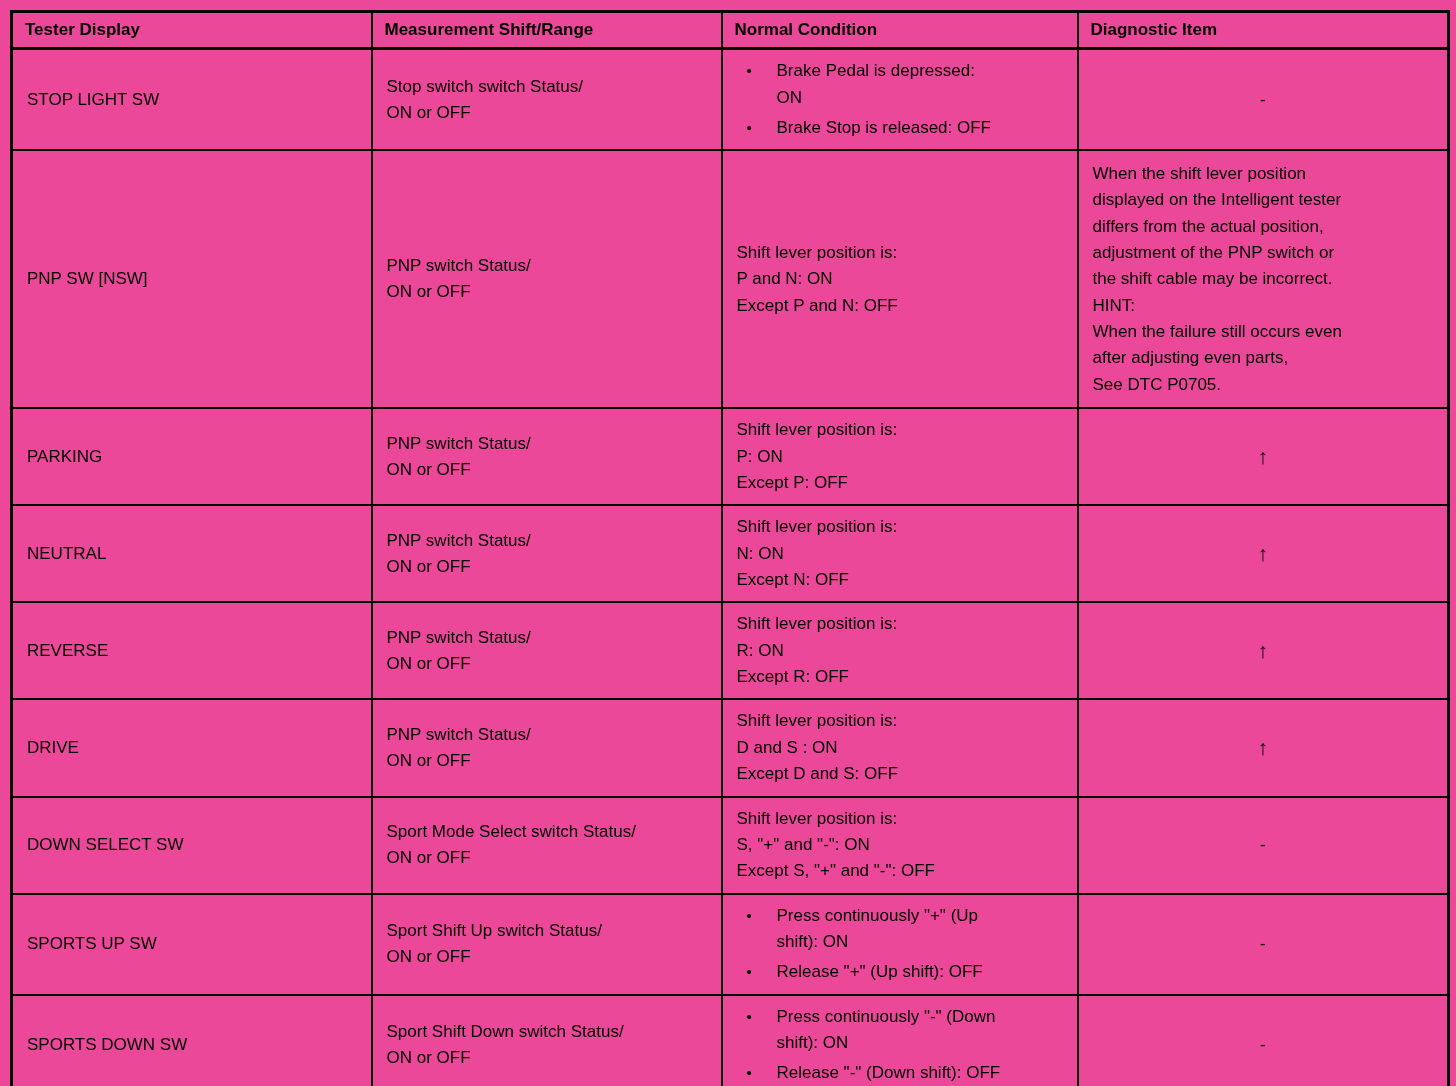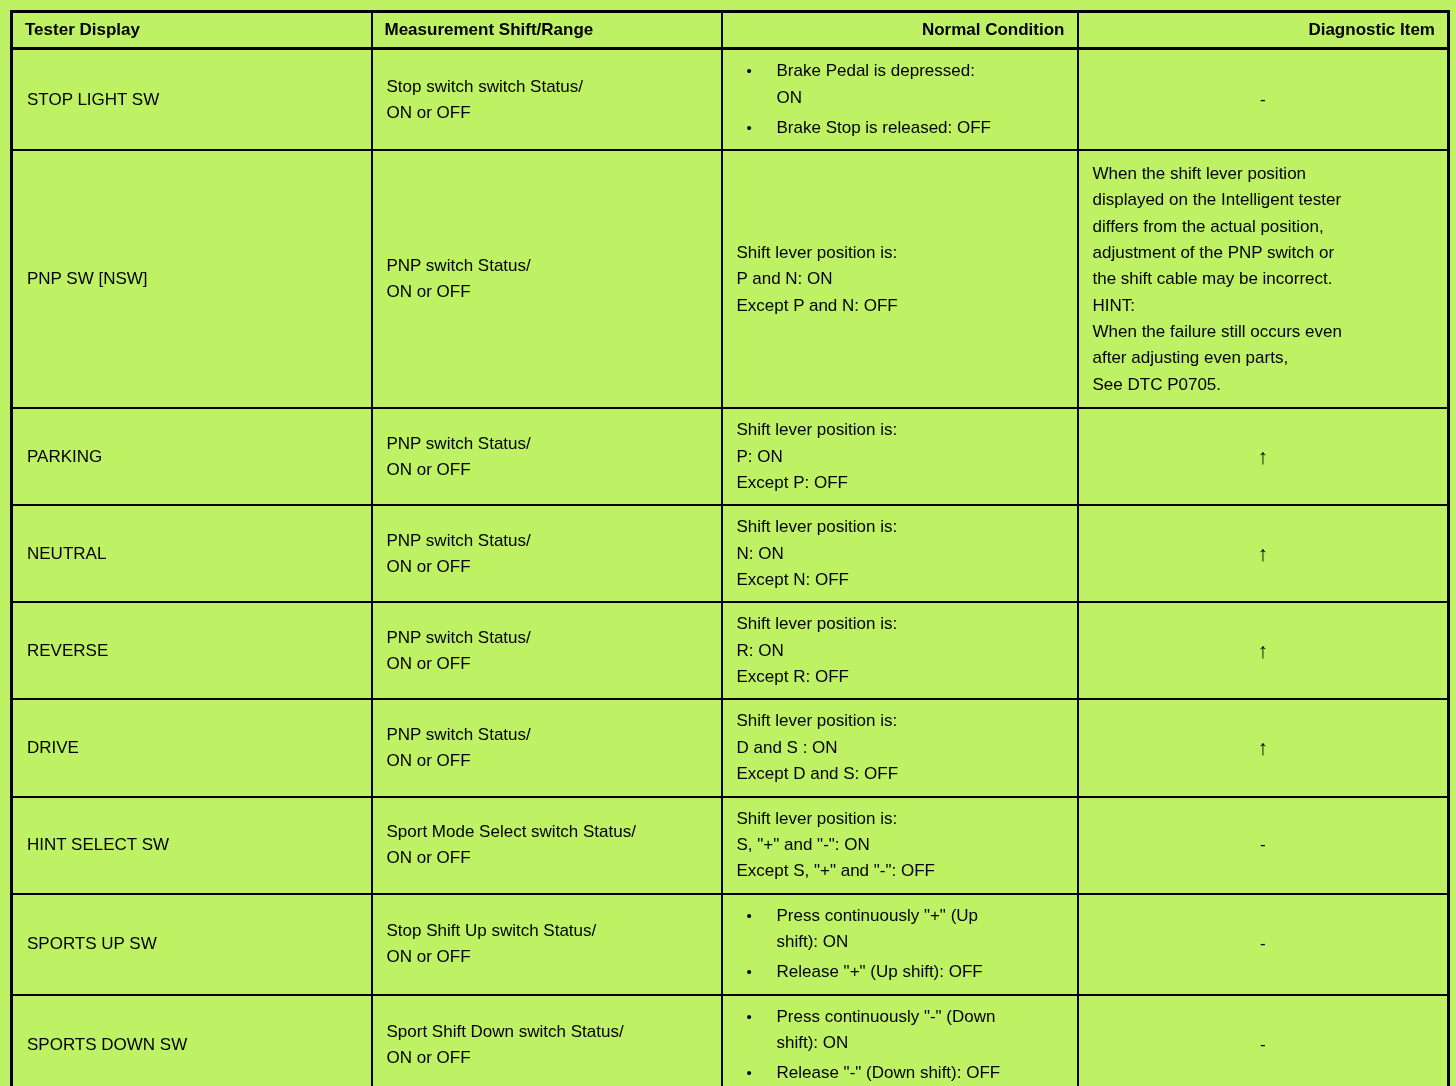--- a/index.html
+++ b/index.html
@@ -7,21 +7,21 @@
     padding: 0;
     background: #ffffff;
     font-family: "Liberation Sans", "DejaVu Sans", sans-serif;
     color: #000000;
   }
   .page {
     width: 1456px;
     height: 1086px;
     box-sizing: border-box;
     padding: 10px 9px 10px 10px;
-    background: #bef264;
+    background: #ec4899;
     overflow: hidden;
   }
   table.dtable {
     border-collapse: collapse;
     table-layout: fixed;
     width: 1437px;
     border: 3px solid #000000;
   }
   col.c1 { width: 360px; }
   col.c2 { width: 350px; }
@@ -34,21 +34,21 @@
     line-height: 1.55;
     box-sizing: border-box;
     overflow: hidden;
   }
   thead th {
     font-weight: bold;
     padding: 4px 12px;
     border-bottom: 3px solid #000000;
     text-align: left;
   }
-  thead th.center { text-align: right; }
+  thead th.center { text-align: left; }
   td.cell { padding: 8px 12px 8px 14px; text-align: left; }
   td.center { text-align: center; padding: 8px 10px; }
   .pre { white-space: pre-line; }
   .bullets { display: flex; flex-direction: column; gap: 4px; }
   .bullet { display: flex; align-items: flex-start; }
   .bullet .dot {
     flex: none;
     width: 30px;
     margin-left: 10px;
     font-size: 15px;
@@ -197,42 +197,42 @@
 D and S : ON
 Except D and S: OFF</span>
         </td>
         <td class="center arrowcell">
           <span>↑</span>
         </td>
       </tr>
 
       <tr style="height:94px">
         <td class="cell">
-          <span class="pre">HINT SELECT SW</span>
+          <span class="pre">DOWN SELECT SW</span>
         </td>
         <td class="cell">
           <span class="pre">Sport Mode Select switch Status/
 ON or OFF</span>
         </td>
         <td class="cell">
           <span class="pre">Shift lever position is:
 S, "+" and "-": ON
 Except S, "+" and "-": OFF</span>
         </td>
         <td class="center">
           <span>-</span>
         </td>
       </tr>
 
       <tr style="height:94px">
         <td class="cell">
           <span class="pre">SPORTS UP SW</span>
         </td>
         <td class="cell">
-          <span class="pre">Stop Shift Up switch Status/
+          <span class="pre">Sport Shift Up switch Status/
 ON or OFF</span>
         </td>
         <td class="cell">
           <div class="bullets">
             <div class="bullet">
               <span class="dot">•</span>
               <span class="btext pre">Press continuously "+" (Up
 shift): ON</span>
             </div>
             <div class="bullet">

